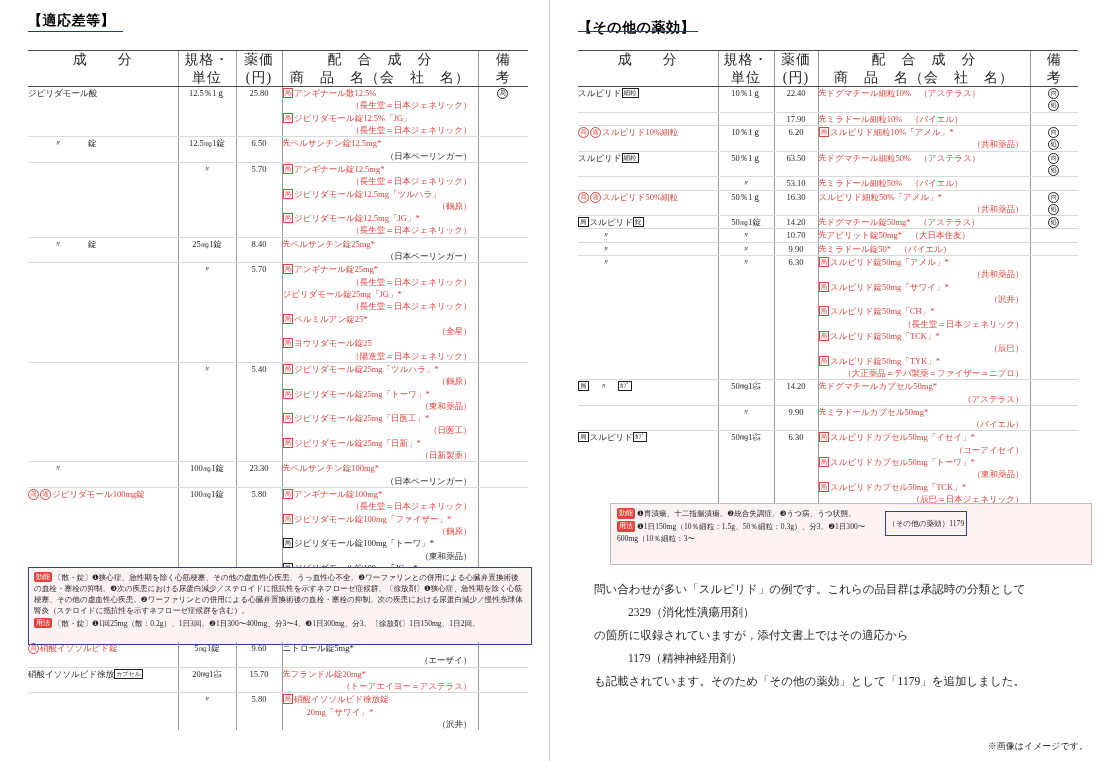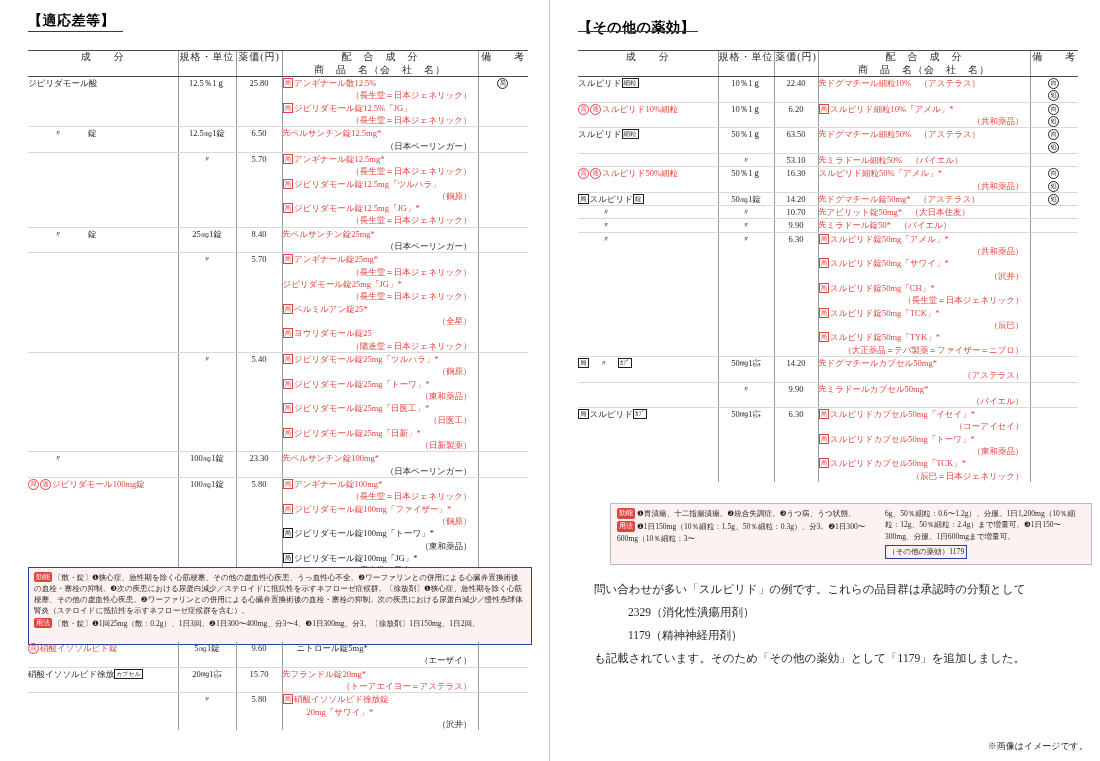--- a/index.html
+++ b/index.html
@@ -17,21 +17,21 @@
   .sec-title{
     font-size:14px;font-weight:bold;color:#000000;letter-spacing:.5px;
     position:absolute;
   }
   .sec-underline{position:absolute;height:1px;background:#1a3a8f;}
 
   table.tbl{border-collapse:collapse;font-size:8.5px;table-layout:fixed;}
   table.tbl th,table.tbl td{vertical-align:top;padding:0;}
   .thead td{
     border-top:1px solid #4a4a4a;border-bottom:1px solid #4a4a4a;
-    text-align:center;font-size:10px;padding:3px 0 3px 0;line-height:1.25;
+    text-align:center;font-size:14px;padding:3px 0 3px 0;line-height:1.25;
     letter-spacing:1px;
   }
   .vline{border-left:1px solid #9a9a9a;}
   .rowline td{border-bottom:1px solid #d9d9d9;}
   .cell{padding:3px 3px 3px 4px;line-height:1.45;}
   .c-name{padding-left:6px;margin-top:12px;}
   .c-center{text-align:center;}
   .c-right{text-align:center;padding-right:6px;}
   .red{color:#e2423b;}
   .blk{color:#231f20;}
@@ -58,21 +58,21 @@
   .tag{
     display:inline-block;background:#e2423b;color:#fff;font-size:7px;
     padding:0 2px;border-radius:2px;margin-right:2px;vertical-align:1px;
     font-family:"Liberation Sans",sans-serif;
   }
 
   .box-note{
     border:1px solid #bcbcbc;background:#fdf2f2;font-size:7.6px;line-height:1.5;
     padding:4px 6px;position:relative;
   }
-  .hl-box{border:1.4px solid #2b3fa0;display:inline-block;padding:0 2px;}
+  .hl-box{border:1.4px solid #2b3fa0;display:inline-block;padding:6px 2px;}
 
   .expl{font-size:11.5px;line-height:2.0;color:#231f20;}
   .expl .ind{display:block;padding-left:34px;}
   .footer-note{position:absolute;right:12px;bottom:8px;font-size:9px;color:#231f20;}
 </style>
 </head>
 <body>
 
 <div class="page">
   <div class="divider"></div>
@@ -257,21 +257,21 @@
             <col style="width:50px">
         </colgroup>
         <tbody>
           <tr class="rowline">
             <td class="cell c-name">
               <span class="circ bg-red">局</span><span class="red">硝酸イソソルビド錠</span>
             </td>
             <td class="cell c-center vline">5㎎1錠</td>
             <td class="cell c-right vline">9.60</td>
             <td class="cell vline">
-              <span class="nm blk" style="padding-left:14px;">ニトロール錠5mg*</span>
+              <span class="nm blk" style="">ニトロール錠5mg*</span>
               <span class="co blk">（エーザイ）</span>
             </td>
             <td class="cell vline"></td>
           </tr>
           <tr class="rowline">
             <td class="cell c-name">
               <span>硝酸イソソルビド徐放</span><span class="sq bg-blk" style="font-size:6px;">カプセル</span>
             </td>
             <td class="cell c-center vline">20㎎1㌫</td>
             <td class="cell c-right vline">15.70</td>
@@ -329,20 +329,29 @@
             <td class="cell c-center vline">10％1ｇ</td>
             <td class="cell c-right vline">22.40</td>
             <td class="cell vline">
               <span class="nm red"><span class="mark-k">先</span><span>ドグマチール細粒10%</span>　<span>（アステラス）</span></span>
             </td>
             <td class="cell c-center vline">
               <span class="circ bg-blk">向</span><br><span class="circ bg-blk">処</span>
             </td>
           </tr>
 
+          <tr class="rowline">
+            <td class="cell"></td>
+            <td class="cell c-center vline"></td>
+            <td class="cell c-right vline">17.90</td>
+            <td class="cell vline">
+              <span class="nm red"><span class="mark-k">先</span><span>ミラドール細粒10%</span>　<span>（バイエル）</span></span>
+            </td>
+            <td class="cell vline"></td>
+          </tr>
 
           <tr class="rowline">
             <td class="cell c-name">
               <span class="circ bg-red">局</span><span class="circ bg-red">適</span><span class="red">スルピリド10%細粒</span>
             </td>
             <td class="cell c-center vline">10％1ｇ</td>
             <td class="cell c-right vline">6.20</td>
             <td class="cell vline">
               <span class="nm red"><span class="sq bg-red">局</span><span>スルピリド細粒10%「アメル」*</span></span>
               <span class="co red">（共和薬品）</span>
@@ -498,30 +507,30 @@
       <div style="display:flex;gap:8px;">
         <div style="width:260px;">
           <div>
             <span class="tag">効能</span><span>❶胃潰瘍、十二指腸潰瘍。❷統合失調症。❸うつ病、うつ状態。</span>
           </div>
           <div style="margin-top:2px;">
             <span class="tag">用法</span><span>❶1日150mg（10％細粒：1.5g、50％細粒：0.3g）、分3。❷1日300〜600mg（10％細粒：3〜</span>
           </div>
         </div>
         <div style="flex:1;">
-          <div>6g、50％細粒：0.6〜1.2g）、分服。1日1,200mg（10％細粒：12g、50％細粒：2.4g）まで増量可。❸1日150〜300mg、分服。1日600mgまで増量可。</div>
           <div style="margin-top:3px;">
             <span class="hl-box">（その他の薬効）1179</span>
           </div>
         </div>
       </div>
     </div>
 
     <div class="expl" style="position:absolute;left:44px;top:578px;width:490px;">
       <span>問い合わせが多い「スルピリド」の例です。これらの品目群は承認時の分類として</span>
       <span class="ind">2329（消化性潰瘍用剤）</span>
+      <span>の箇所に収録されていますが，添付文書上ではその適応から</span>
       <span class="ind">1179（精神神経用剤）</span>
       <span>も記載されています。そのため「その他の薬効」として「1179」を追加しました。</span>
     </div>
   </div>
 
   <div class="footer-note">※画像はイメージです。</div>
 </div>
 
 </body></html>

